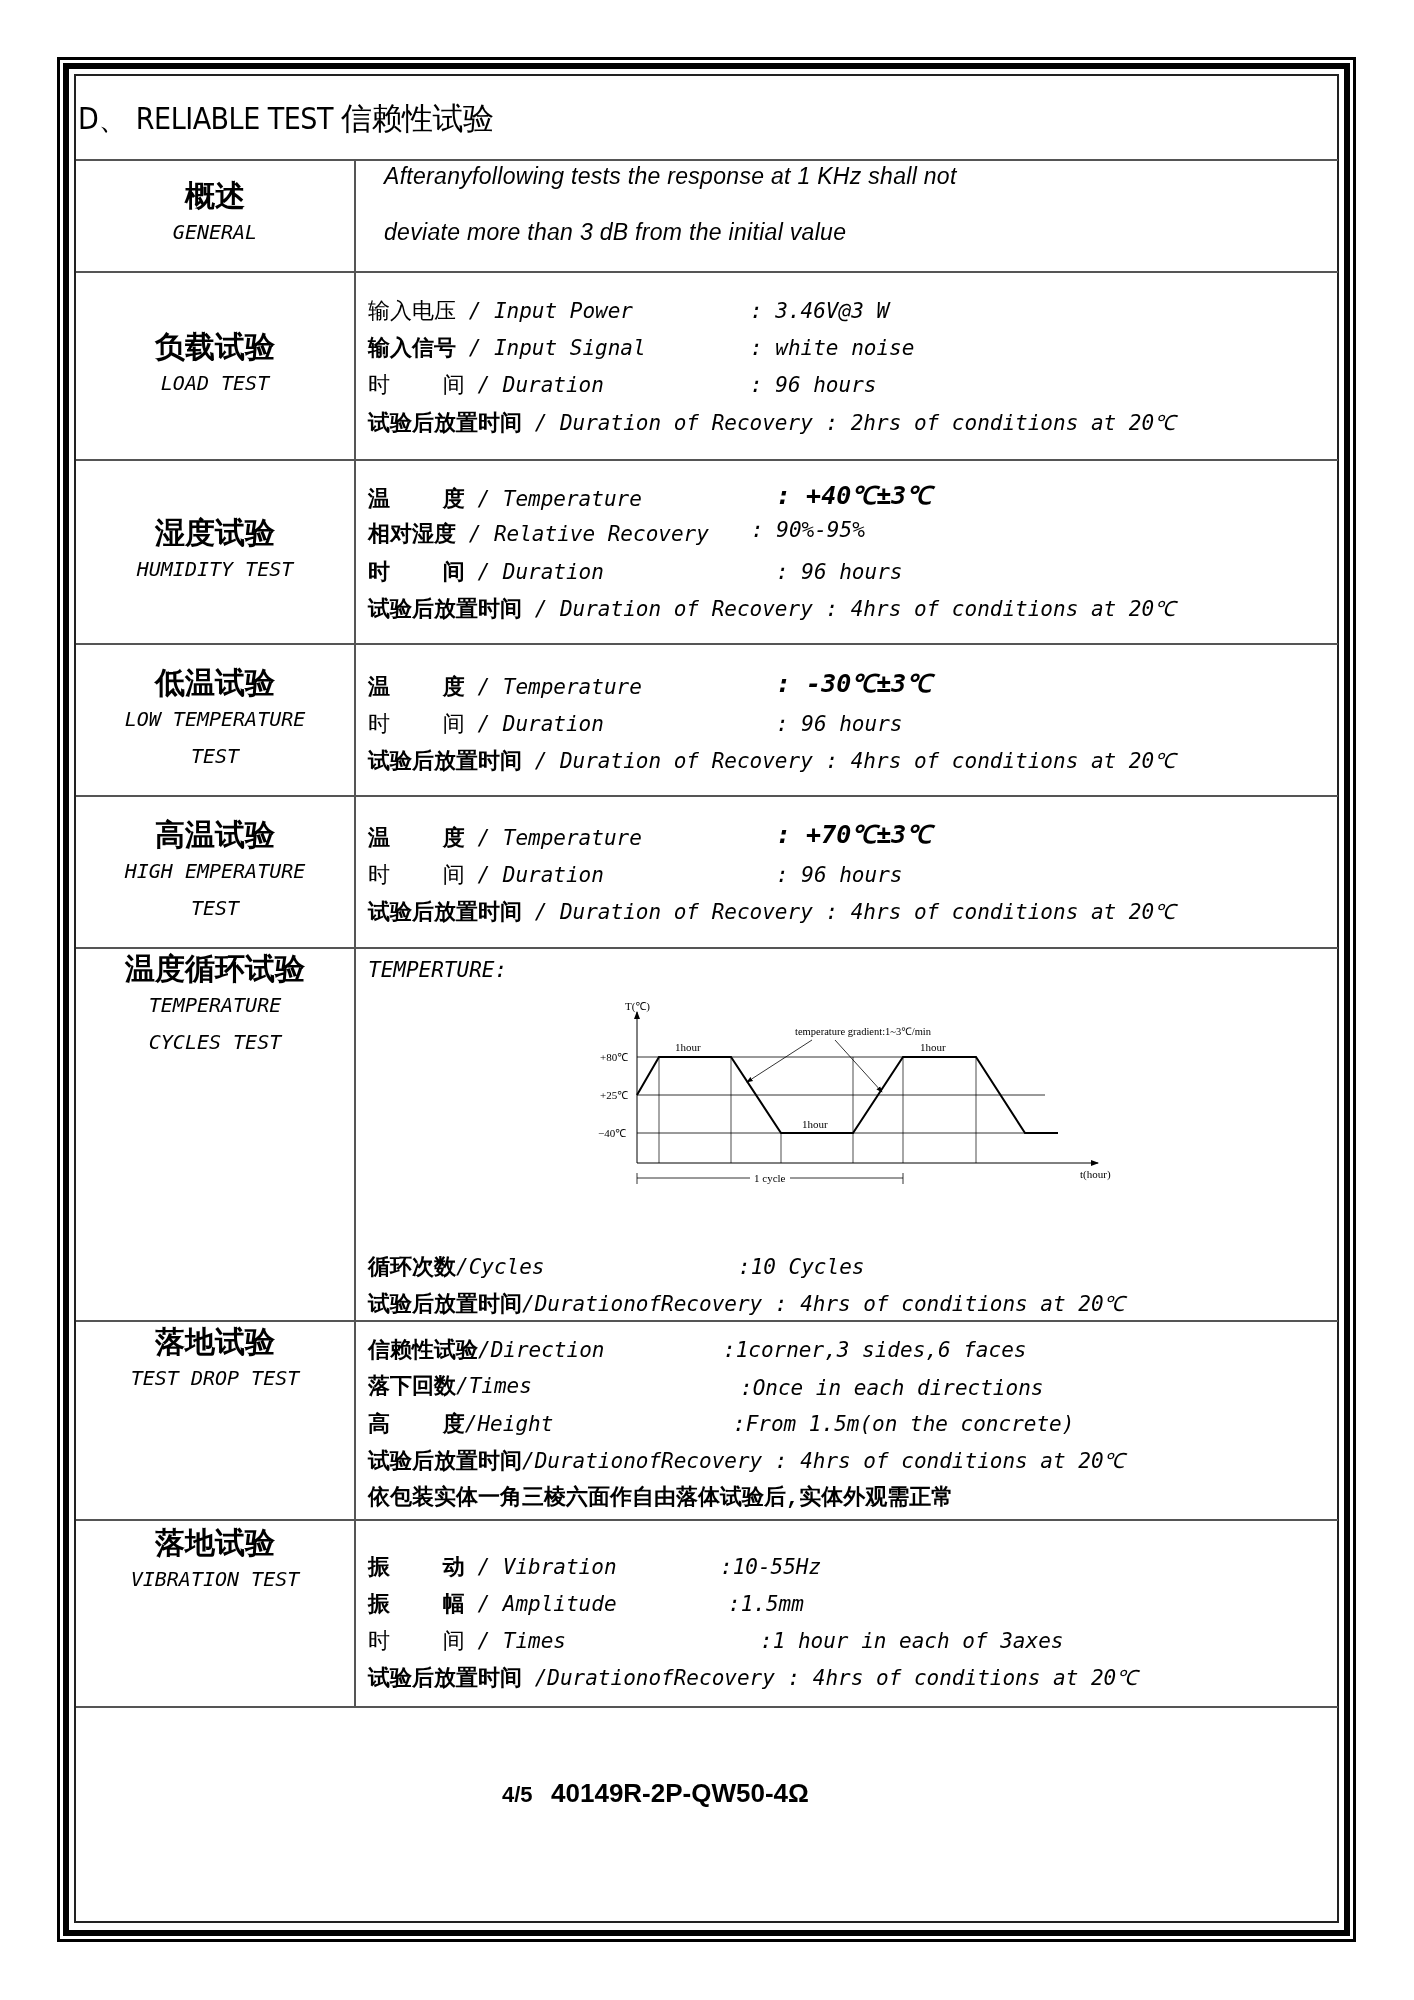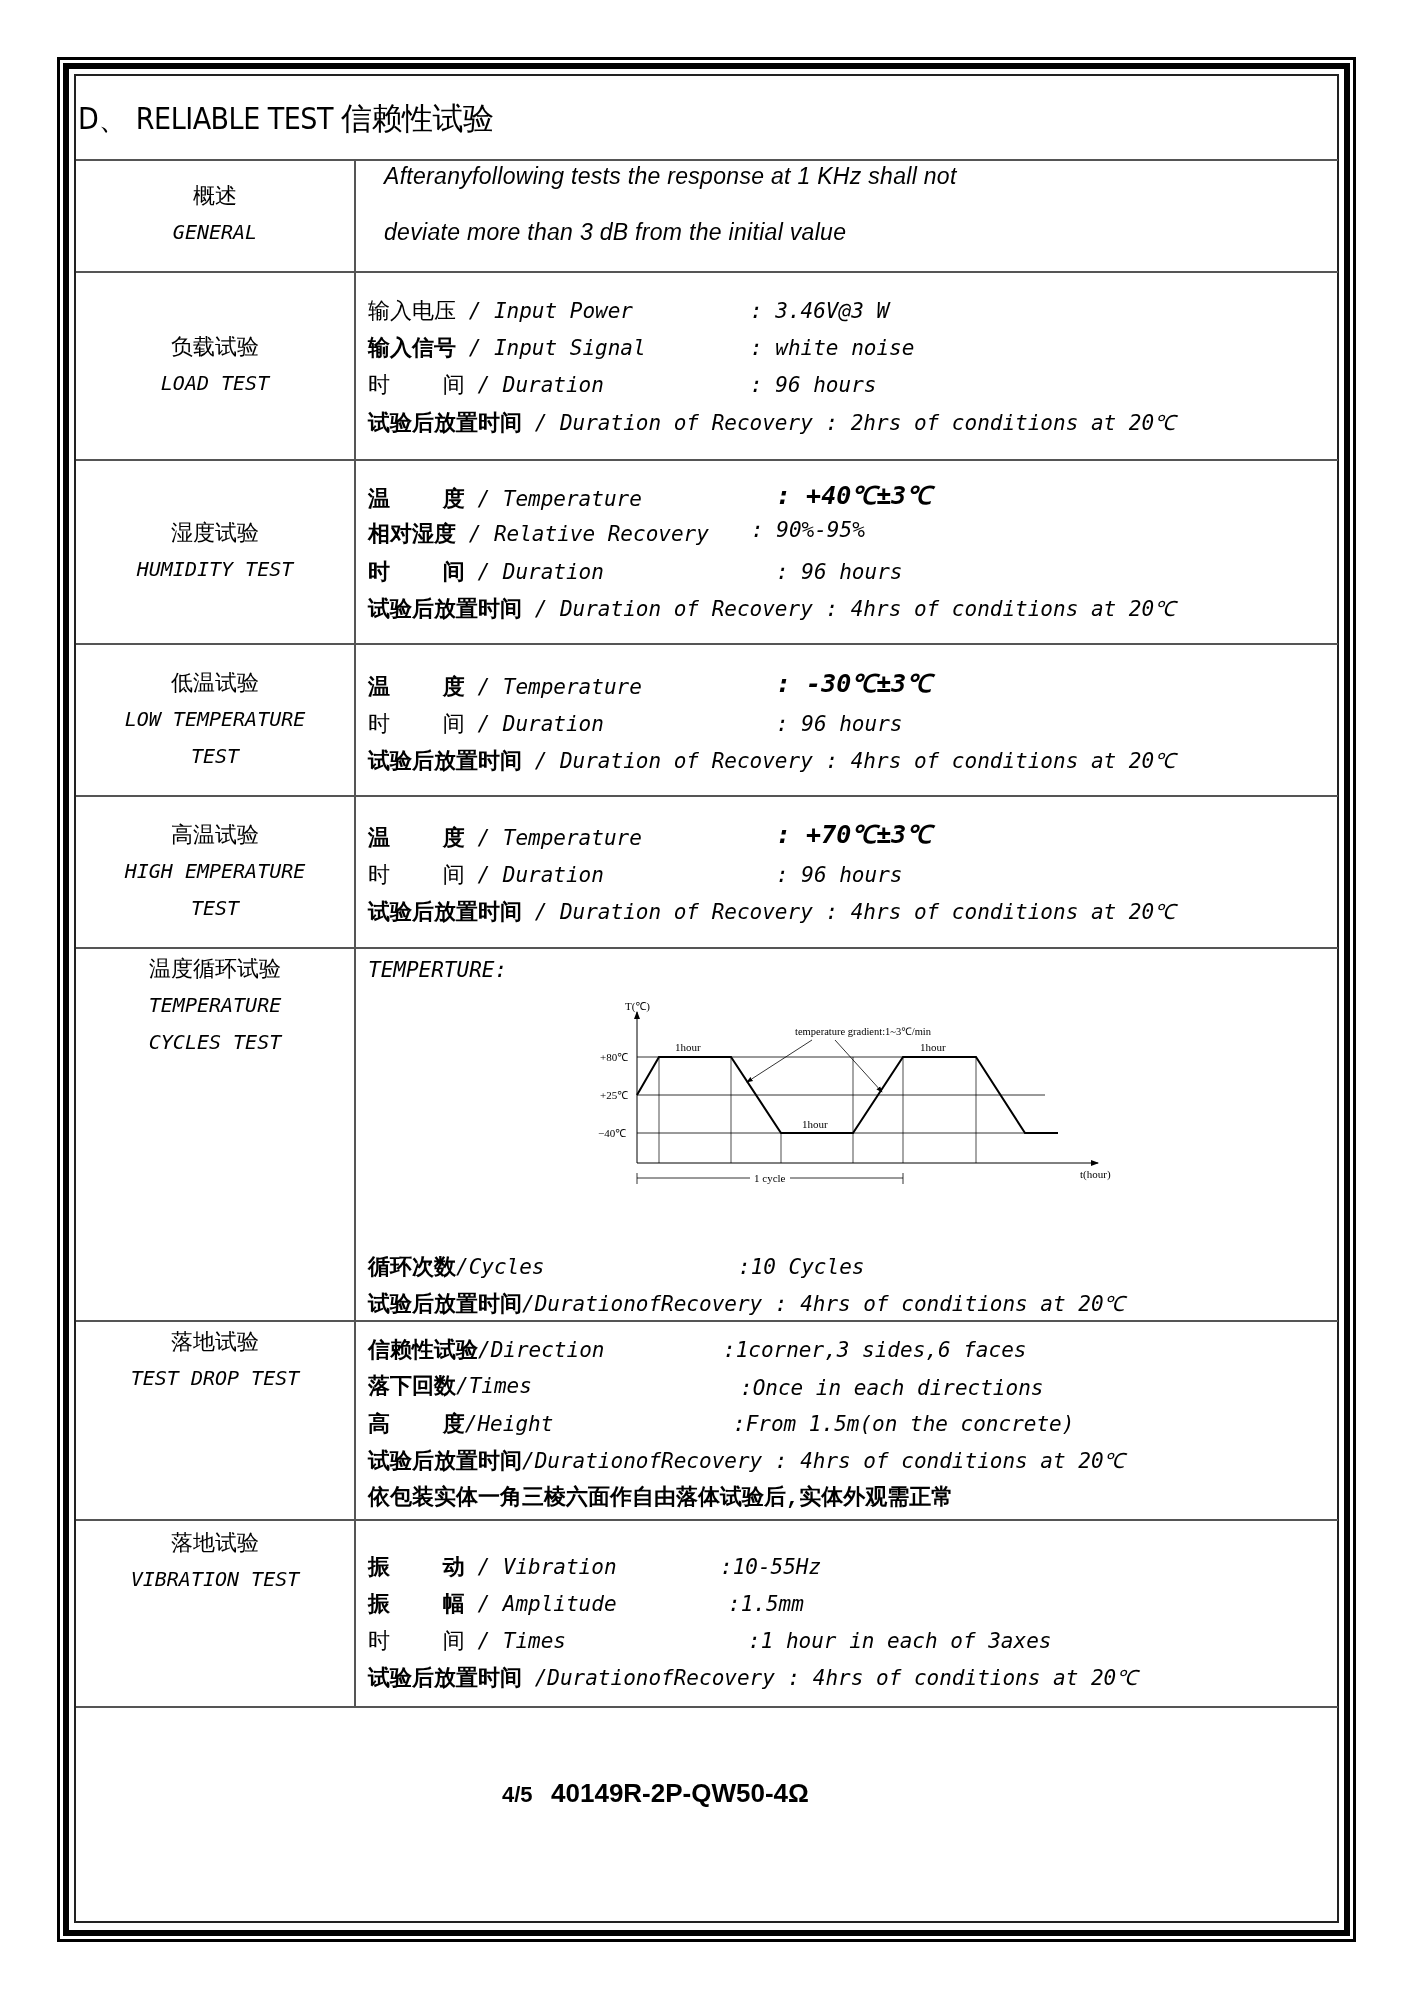--- a/index.html
+++ b/index.html
@@ -5,21 +5,21 @@
   html,body{margin:0;padding:0;background:#fff;}
   body{width:1414px;height:2000px;position:relative;overflow:hidden;font-family:"DejaVu Sans",sans-serif;color:#000;}
   .outer{position:absolute;left:57px;top:57px;width:1299px;height:1885px;box-sizing:border-box;border:3px solid #000;}
   .mid{position:absolute;left:63px;top:63px;width:1287px;height:1873px;box-sizing:border-box;border:6px solid #000;}
   .inner{position:absolute;left:74px;top:74px;width:1265px;height:1849px;box-sizing:border-box;border:2px solid #222;}
   .hline{position:absolute;left:76px;width:1262px;height:0;border-top:2px solid #555;}
   .vline{position:absolute;left:354px;width:0;border-left:2px solid #555;}
   .title{position:absolute;left:78px;top:98px;font-family:"DejaVu Sans Condensed","DejaVu Sans",sans-serif;font-size:30px;letter-spacing:-0.5px;white-space:nowrap;}
   .title .zh{font-size:31px;}
   .label{position:absolute;left:76px;width:278px;text-align:center;}
-  .label .zh{display:block;font-family:"DejaVu Sans",sans-serif;font-weight:normal;font-size:22px;line-height:37px;}
+  .label .zh{display:block;font-family:"DejaVu Sans",sans-serif;font-weight:bold;font-size:30px;line-height:37px;}
   .label .en{display:block;font-family:"DejaVu Sans Mono",monospace;font-style:italic;font-size:20px;line-height:37px;}
   .line{position:absolute;left:368px;white-space:pre;font-family:"DejaVu Sans Mono",monospace;font-style:italic;font-size:21px;line-height:30px;}
   .line .zh{font-family:Liberation Mono, monospace;font-style:normal;font-size:22px;}
   .line .zh.b{font-weight:bold;}
   .line .val{position:absolute;}
   .line .big{font-size:25px;font-weight:bold;}
   .general{position:absolute;left:368px;font-family:Liberation Sans, sans-serif;font-style:italic;font-size:23px;white-space:nowrap;letter-spacing:0.3px;margin-left:16px;}
   .footer{position:absolute;left:502px;top:1778px;font-family:"Liberation Sans",sans-serif;font-weight:bold;white-space:nowrap;}
   .footer .pg{font-size:22px;}
   .footer .model{font-size:26px;margin-left:14px;}
@@ -156,19 +156,19 @@
 <div class="line" style="top:1409px"><span class="zh b">高    度</span><span>/Height</span><span class="val" style="left:365px">:From 1.5m(on the concrete)</span></div>
 <div class="line" style="top:1446px"><span class="zh b">试验后放置时间</span><span>/DurationofRecovery : 4hrs of conditions at 20℃</span></div>
 <div class="line" style="top:1482px"><span class="zh b">依包装实体一角三棱六面作自由落体试验后,实体外观需正常</span></div>
 
 <div class="label" style="top:1524px">
   <span class="zh">落地试验</span>
   <span class="en">VIBRATION TEST</span>
 </div>
 <div class="line" style="top:1552px"><span class="zh b">振    动</span><span> / Vibration</span><span class="val" style="left:352px">:10-55Hz</span></div>
 <div class="line" style="top:1589px"><span class="zh b">振    幅</span><span> / Amplitude</span><span class="val" style="left:360px">:1.5mm</span></div>
-<div class="line" style="top:1626px"><span class="zh">时    间</span><span> / Times</span><span class="val" style="left:380px">:1 hour in each of 3axes</span></div>
+<div class="line" style="top:1626px"><span class="zh">时    间</span><span> / Times</span><span class="val" style="left:392px">:1 hour in each of 3axes</span></div>
 <div class="line" style="top:1663px"><span class="zh b">试验后放置时间</span><span> /DurationofRecovery : 4hrs of conditions at 20℃</span></div>
 
 <div class="footer">
   <span class="pg">4/5</span>
   <span class="model">40149R-2P-QW50-4Ω</span>
 </div>
 
 </body></html>

